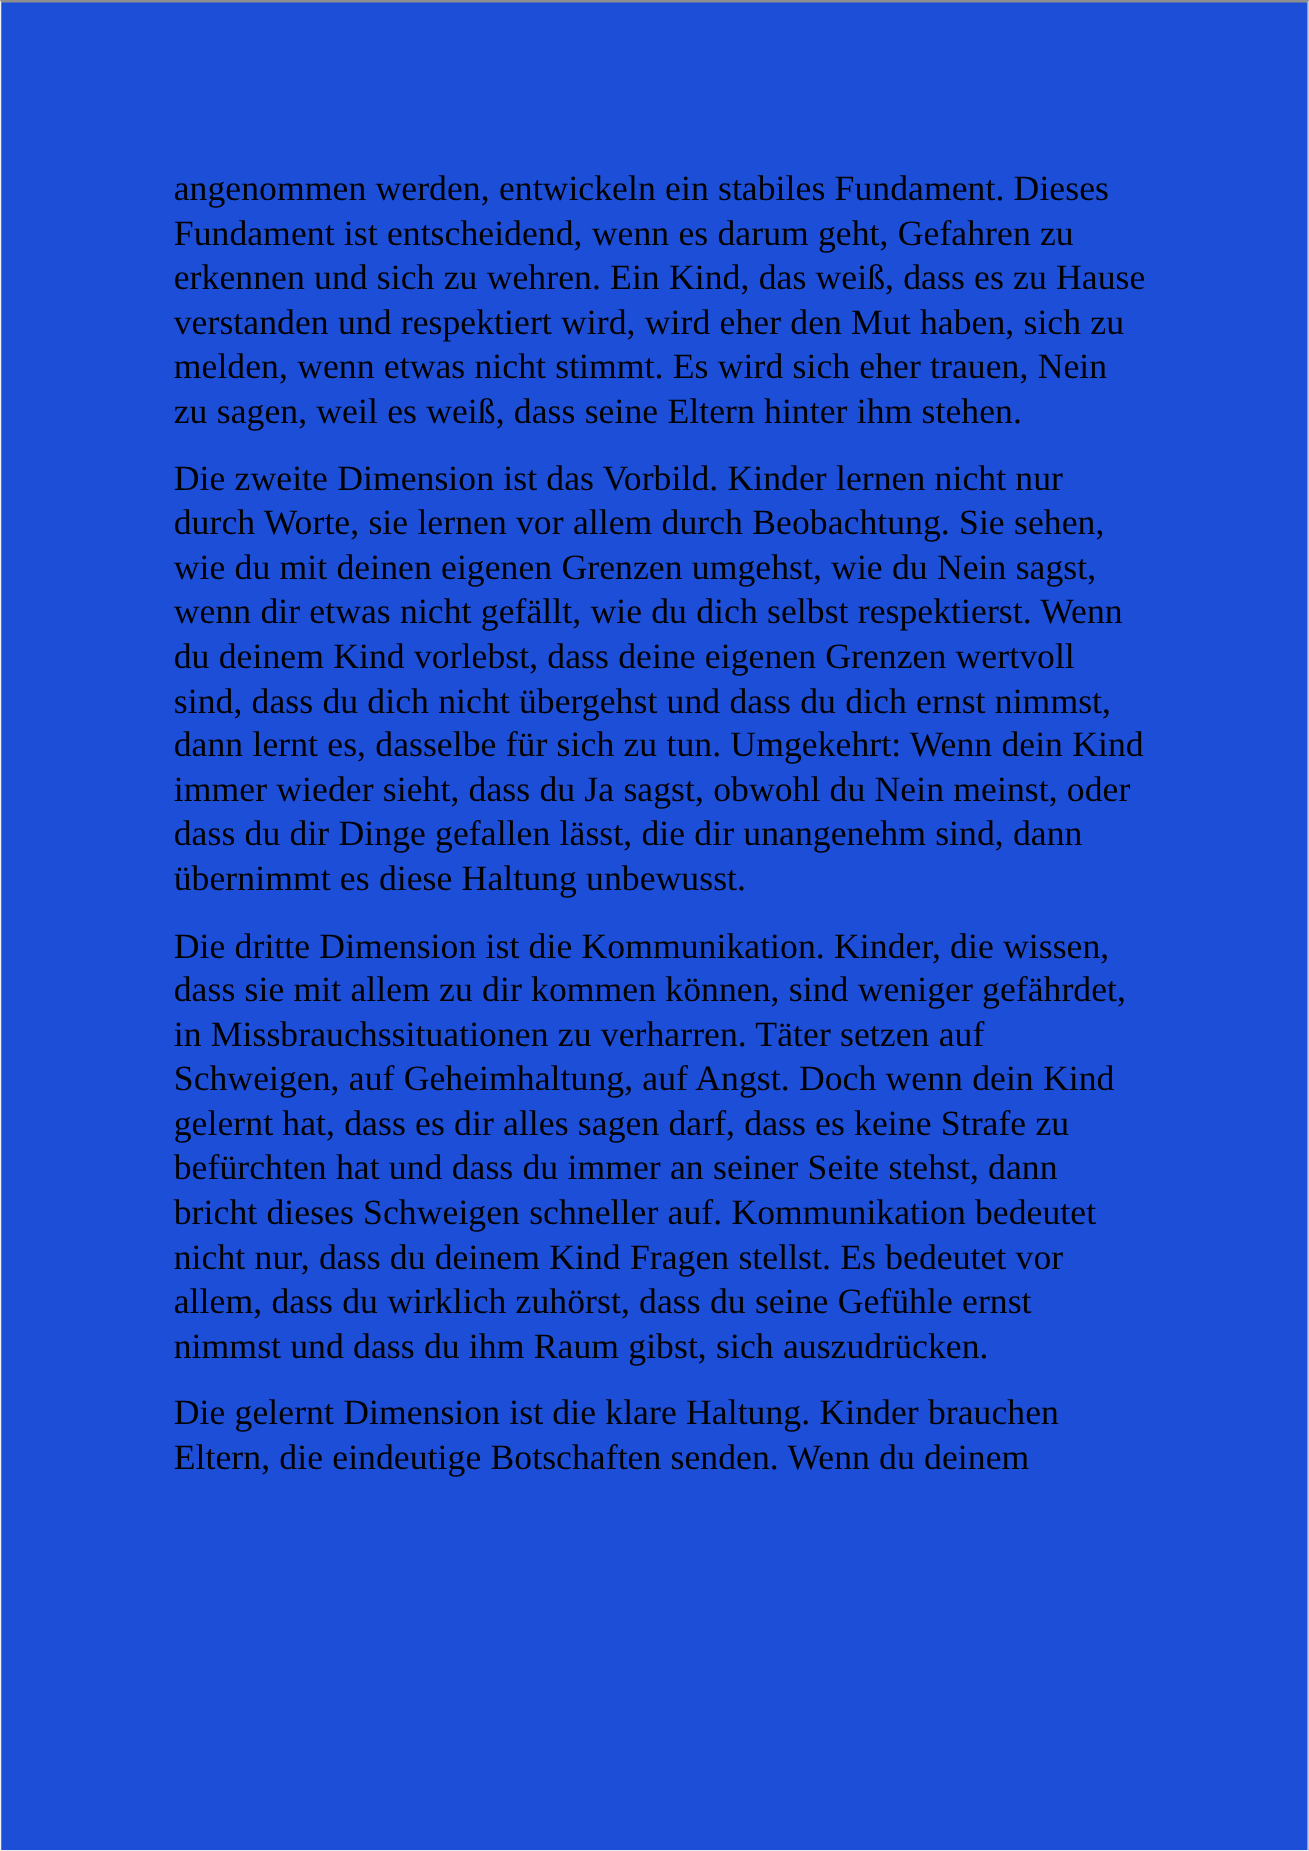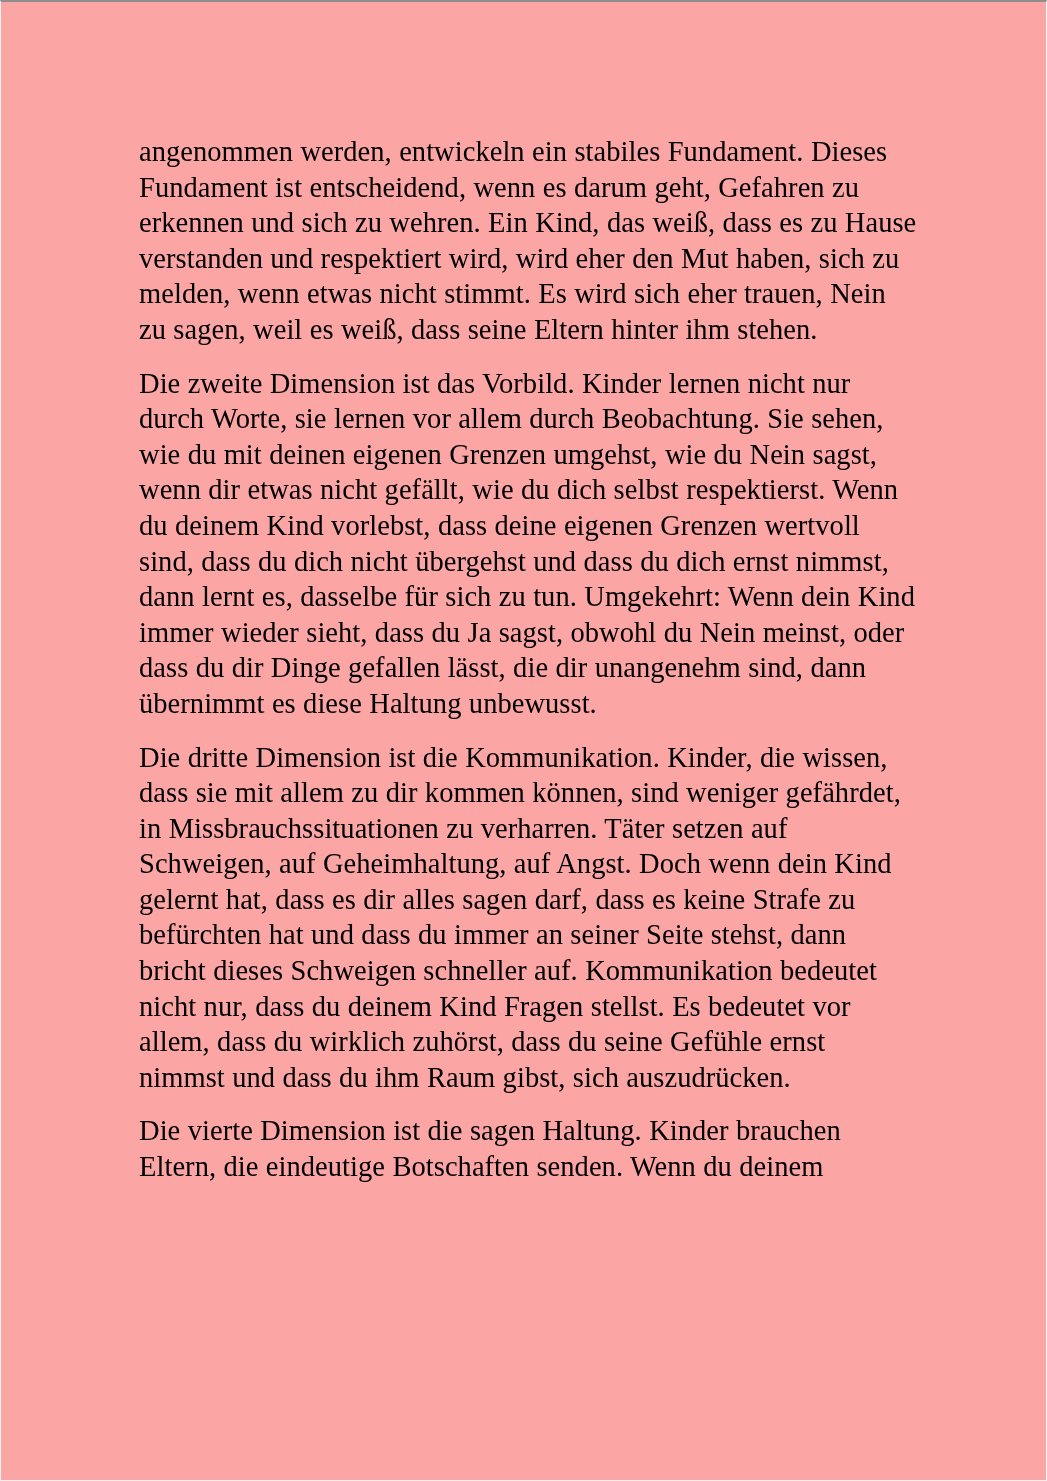--- a/index.html
+++ b/index.html
@@ -6,21 +6,21 @@
   html, body {
     margin: 0;
     padding: 0;
     background: #ffffff;
   }
 
   .page {
     position: relative;
     width: 1047px;
     height: 1481px;
-    background: #fca5a5;
+    background: #1d4ed8;
     overflow: hidden;
     box-sizing: border-box;
     border-top: 2px solid #8e8e8e;
     border-left: 1px solid #f2f2f2;
     border-right: 1px solid #f2f2f2;
     border-bottom: 1px solid #ededed;
   }
 
   .text-column {
     position: absolute;
@@ -46,15 +46,15 @@
   }
 </style>
 </head>
 <body>
 
 <div class="page">
   <div class="text-column">
     <p class="paragraph">angenommen werden, entwickeln ein stabiles Fundament. Dieses Fundament ist entscheidend, wenn es darum geht, Gefahren zu erkennen und sich zu wehren. Ein Kind, das weiß, dass es zu Hause verstanden und respektiert wird, wird eher den Mut haben, sich zu melden, wenn etwas nicht stimmt. Es wird sich eher trauen, Nein zu sagen, weil es weiß, dass seine Eltern hinter ihm stehen.</p>
     <p class="paragraph">Die zweite Dimension ist das Vorbild. Kinder lernen nicht nur durch Worte, sie lernen vor allem durch Beobachtung. Sie sehen, wie du mit deinen eigenen Grenzen umgehst, wie du Nein sagst, wenn dir etwas nicht gefällt, wie du dich selbst respektierst. Wenn du deinem Kind vorlebst, dass deine eigenen Grenzen wertvoll sind, dass du dich nicht übergehst und dass du dich ernst nimmst, dann lernt es, dasselbe für sich zu tun. Umgekehrt: Wenn dein Kind immer wieder sieht, dass du Ja sagst, obwohl du Nein meinst, oder dass du dir Dinge gefallen lässt, die dir unangenehm sind, dann übernimmt es diese Haltung unbewusst.</p>
     <p class="paragraph">Die dritte Dimension ist die Kommunikation. Kinder, die wissen, dass sie mit allem zu dir kommen können, sind weniger gefährdet, in Missbrauchssituationen zu verharren. Täter setzen auf Schweigen, auf Geheimhaltung, auf Angst. Doch wenn dein Kind gelernt hat, dass es dir alles sagen darf, dass es keine Strafe zu befürchten hat und dass du immer an seiner Seite stehst, dann bricht dieses Schweigen schneller auf. Kommunikation bedeutet nicht nur, dass du deinem Kind Fragen stellst. Es bedeutet vor allem, dass du wirklich zuhörst, dass du seine Gefühle ernst nimmst und dass du ihm Raum gibst, sich auszudrücken.</p>
-    <p class="paragraph">Die vierte Dimension ist die sagen Haltung. Kinder brauchen Eltern, die eindeutige Botschaften senden. Wenn du deinem</p>
+    <p class="paragraph">Die gelernt Dimension ist die klare Haltung. Kinder brauchen Eltern, die eindeutige Botschaften senden. Wenn du deinem</p>
   </div>
 </div>
 
 </body></html>

